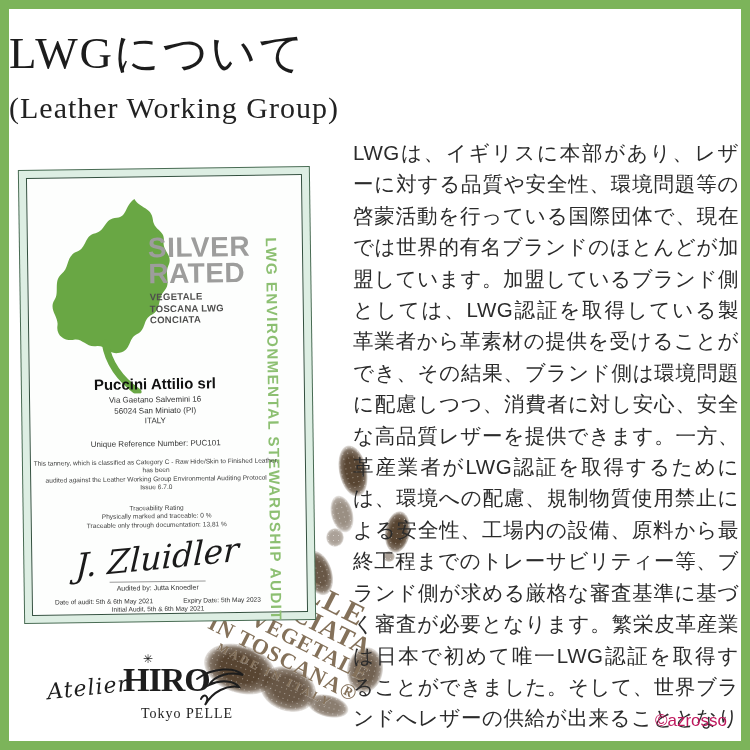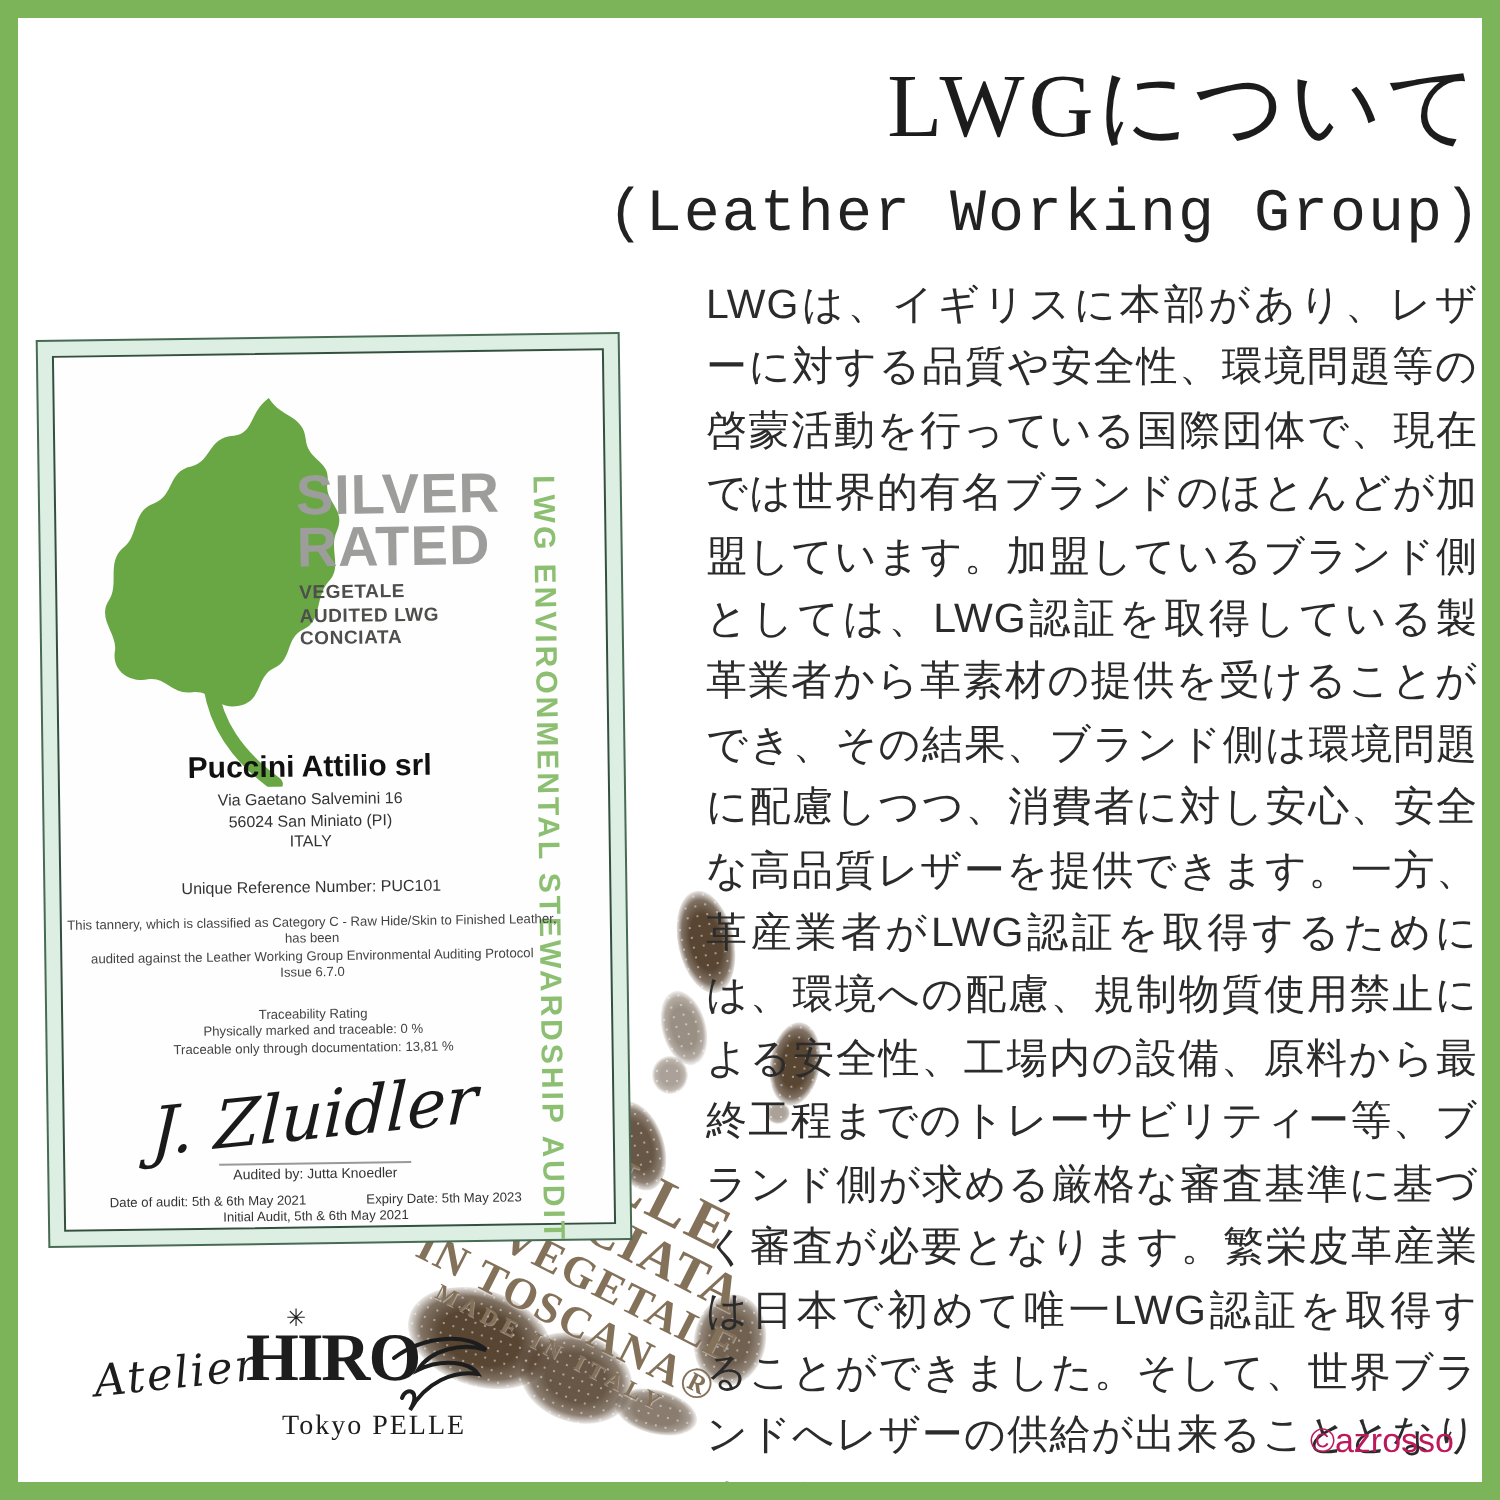--- a/index.html
+++ b/index.html
@@ -1,24 +1,24 @@
 <!DOCTYPE html>
 <html><head>
 <meta charset="utf-8">
 <style>
   html,body{margin:0;padding:0;}
   body{font-family:"Liberation Sans",sans-serif;background:#fff;}
   .canvas{position:relative;width:750px;height:750px;background:#fff;overflow:hidden;
           border:9px solid #7cb45a;box-sizing:border-box;}
 
   
-  .hdr{position:absolute;left:0;top:14px;width:732px;text-align:right;z-index:4;}
+  .hdr{position:absolute;left:0;top:14px;width:732px;text-align:left;z-index:4;}
   .hdr .title{font-family:"Liberation Serif","DejaVu Serif",serif;font-size:45px;
               letter-spacing:2px;color:#1c1c1c;font-weight:500;}
-  .hdr .subtitle{font-family:Liberation Mono, monospace;font-size:30px;
+  .hdr .subtitle{font-family:Liberation Serif, serif;font-size:30px;
                  color:#222;margin-top:8px;font-weight:400;letter-spacing:1px;}
 
   
   .jp{position:absolute;left:344px;top:128px;width:386px;z-index:3;
       font-size:20.5px;line-height:31.4px;letter-spacing:0.5px;color:#2b2b2b;
       text-align:justify;}
 
   
   .cert{position:absolute;left:20px;top:167px;width:274px;height:436px;z-index:2;
         background:#fdfefd;border:1px solid #33503f;box-shadow:0 0 0 7px #ddeee3,0 0 0 8px #486b53;
@@ -114,21 +114,21 @@
           <path fill="#69a744" d="M50,3 C44,9 47,16 40,18 C31,20 34,28 27,31 C19,34 23,42 16,46 C9,50 13,58 8,63 C3,69 9,76 6,82 C3,89 11,93 11,99 C11,107 19,109 24,107 C30,105 33,111 40,109 C47,107 49,114 57,111 C65,108 61,100 67,96 C73,92 69,85 75,81 C81,77 77,69 81,63 C85,57 79,52 81,45 C83,37 75,36 75,29 C75,21 67,23 65,15 C63,7 55,9 50,3 Z"></path>
           <path fill="none" stroke="#69a744" stroke-width="5" stroke-linecap="round" d="M46,106 C50,118 58,128 74,136"></path>
         </g>
       </svg>
       <div class="rating">
         <div>SILVER</div>
         <div>RATED</div>
       </div>
       <div class="audited">
         <div>VEGETALE</div>
-        <div>AUDITED LWG</div>
+        <div>TOSCANA LWG</div>
         <div>CONCIATA</div>
       </div>
       <div class="side-text">LWG ENVIRONMENTAL STEWARDSHIP AUDIT</div>
       <div class="cstack">
         <div class="company">Puccini Attilio srl</div>
         <div class="addr">
           <div>Via Gaetano Salvemini 16</div>
           <div>56024 San Miniato (PI)</div>
           <div>ITALY</div>
         </div>

